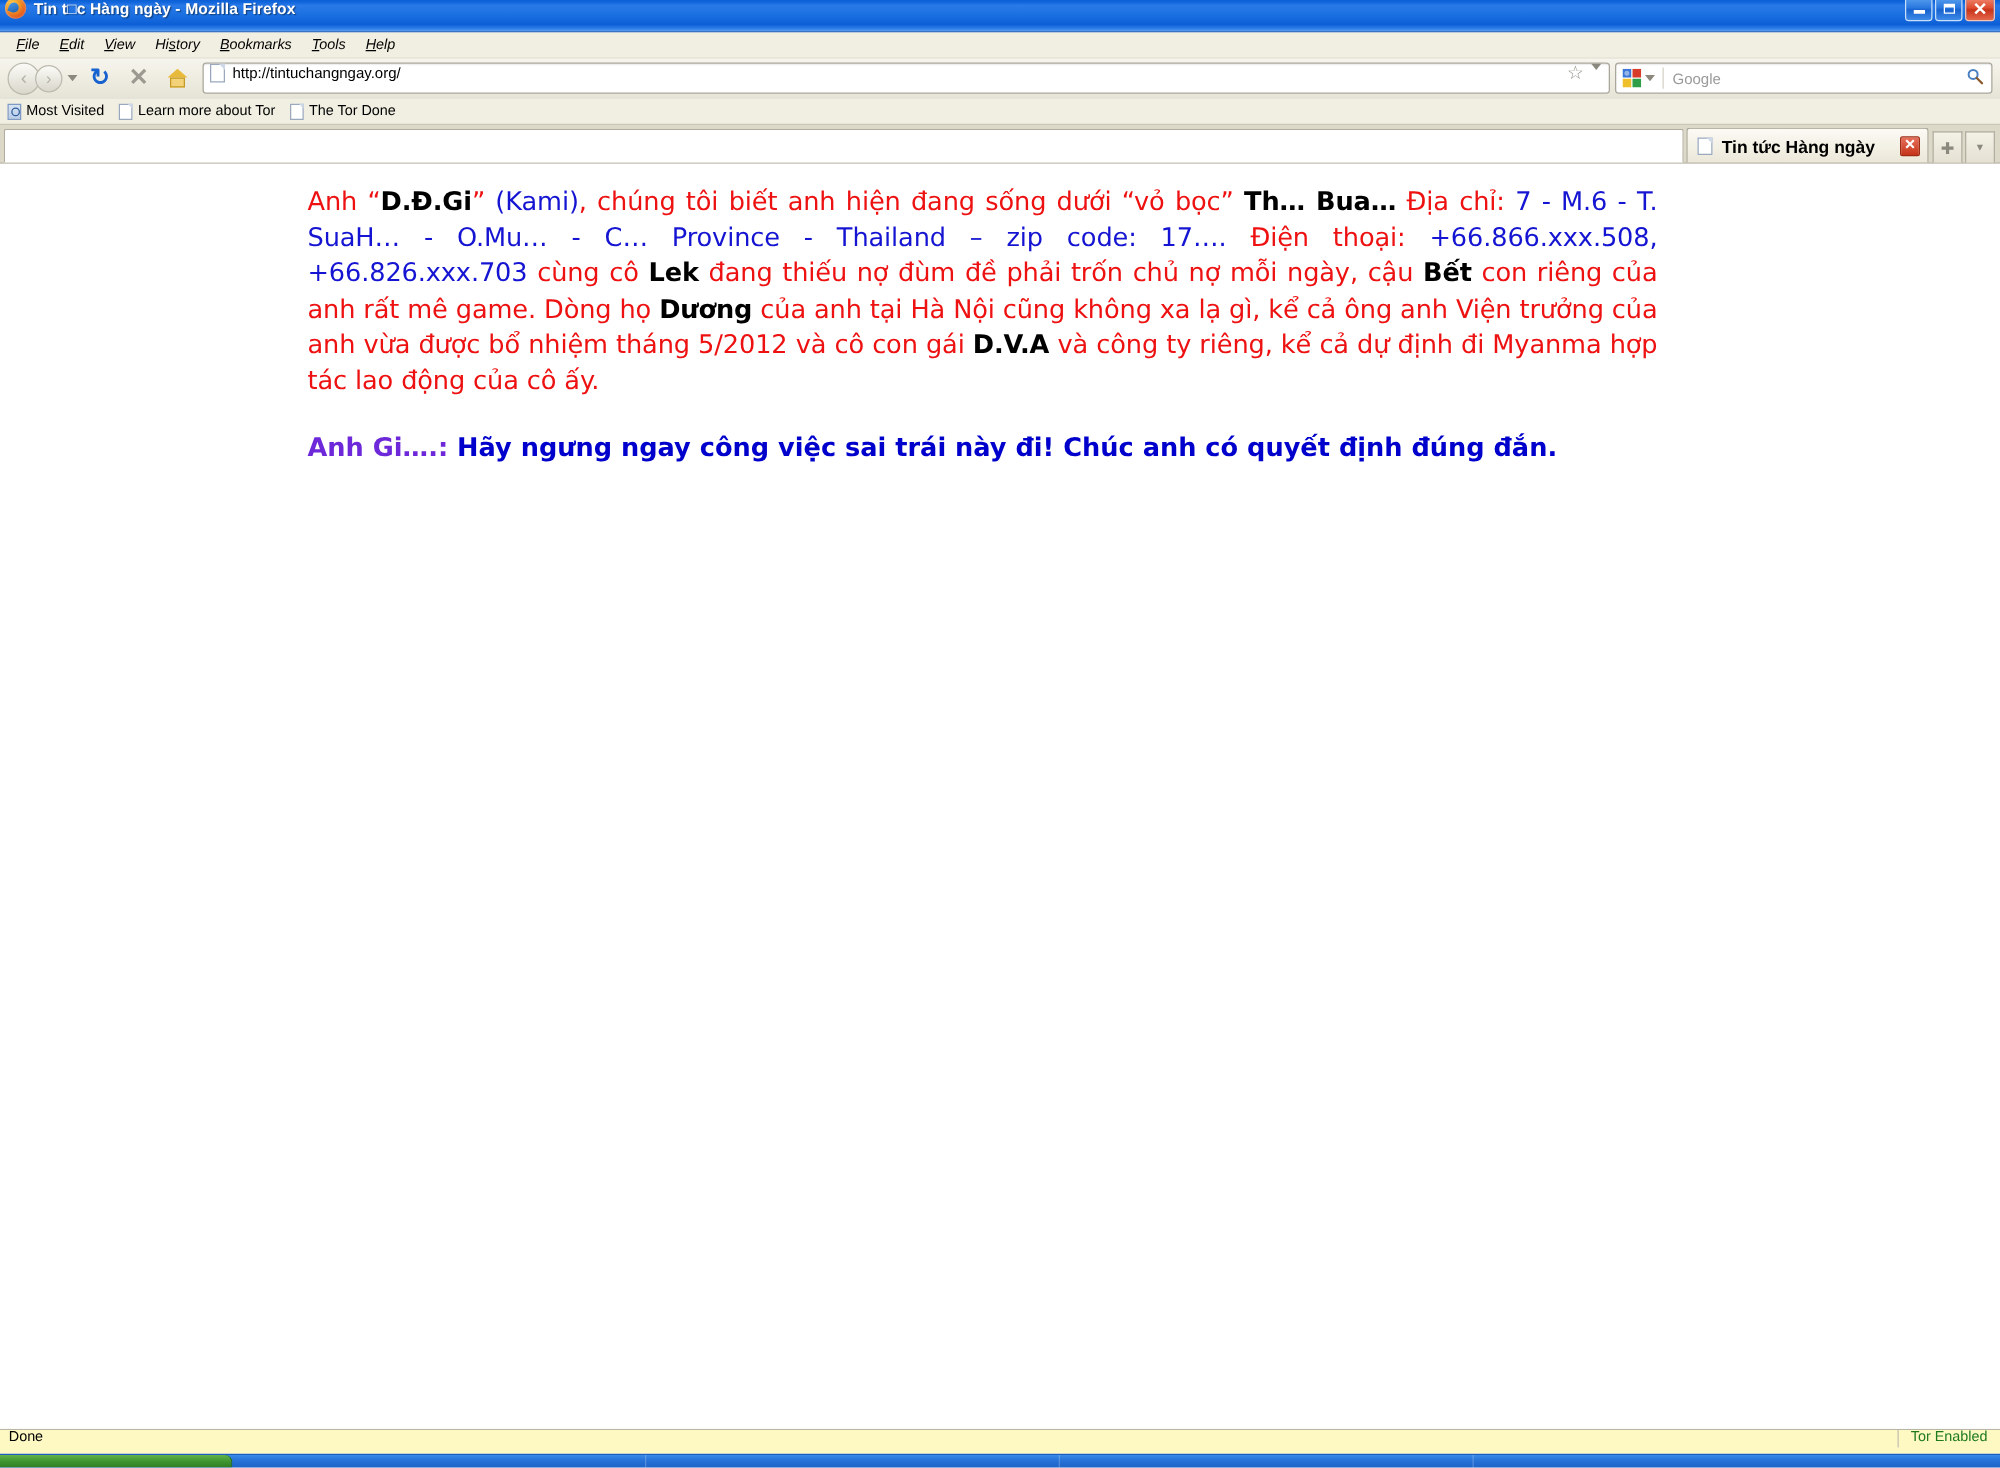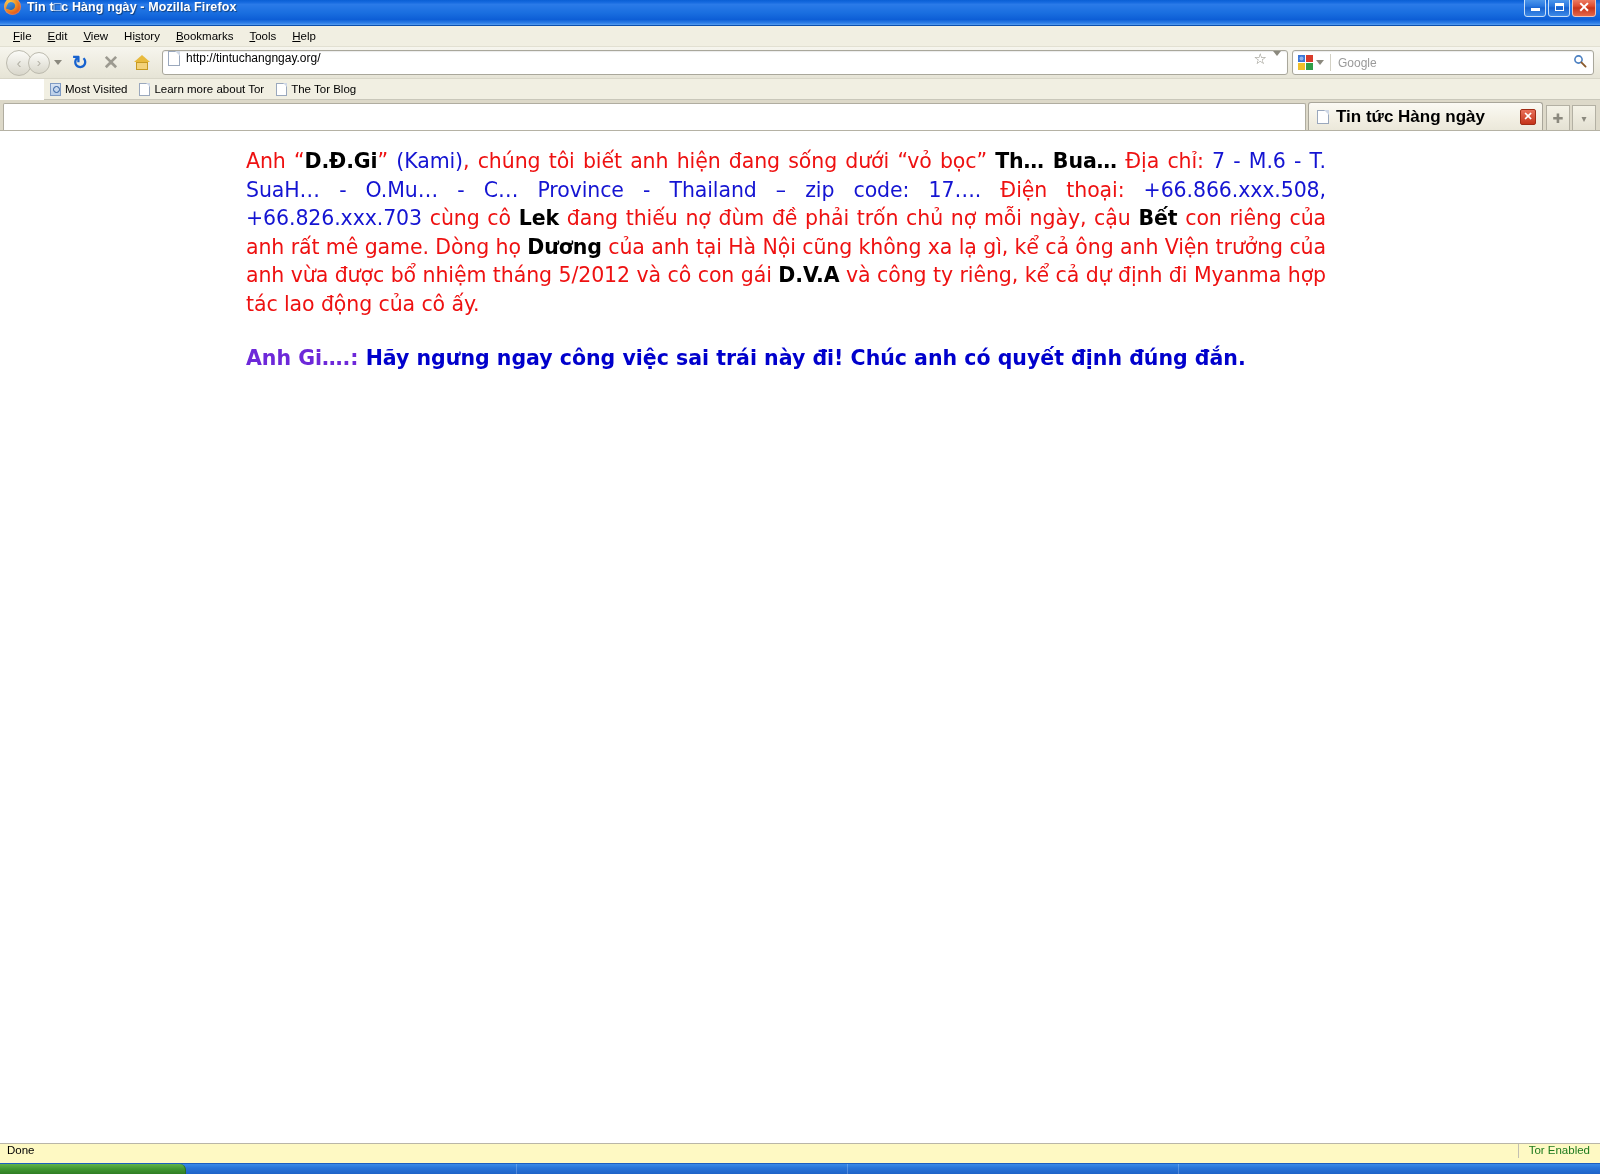--- a/index.html
+++ b/index.html
@@ -104,20 +104,21 @@
     align-items: center;
     padding-left: 5px;
     border-bottom: 1px solid #e2e0d2;
     box-sizing: border-box;
   }
   .menu-item {
     font-size: 11.5px;
     color: #000;
     padding: 2px 8px;
     white-space: nowrap;
+    font-style: italic;
   }
   .menu-item u { text-decoration: underline; }
 
   
   .navbar {
     height: 32px;
     flex: 0 0 32px;
     background: linear-gradient(to bottom,#f6f5ee 0%,#eeece0 55%,#e6e4d6 100%);
     display: flex;
     align-items: center;
@@ -258,21 +259,20 @@
   
   .bookmarksbar {
     height: 21px;
     flex: 0 0 21px;
     background: #f1efe2;
     display: flex;
     align-items: center;
     padding-left: 6px;
     border-bottom: 1px solid #c9c7ba;
     box-sizing: border-box;
-    margin-left: 44px;
   }
   .bm {
     display: flex; align-items: center;
     margin-right: 12px;
     font-size: 11.5px;
     color: #000;
     white-space: nowrap;
   }
   .bm .bm-ico {
     width: 11px; height: 13px;
@@ -342,25 +342,25 @@
     flex: 0 0 12px;
     box-sizing: border-box;
     position: relative;
   }
   .tab-ico::after{
     content:""; position:absolute; right:-1px; top:-1px;
     border-left: 5px solid transparent;
     border-top: 5px solid #cfd8e6;
   }
   .tab-title {
-    font-size: 17px;
+    font-size: 14px;
     font-weight: bold;
     color: #000;
     white-space: nowrap;
-    margin-right: 35px;
+    margin-right: 20px;
   }
   .tab-close {
     width: 16px; height: 16px;
     border-radius: 2px;
     background: linear-gradient(to bottom,#e8705a,#c5341a);
     border: 1px solid #a02c16;
     color: #fff;
     font-size: 11px;
     font-weight: bold;
     display: flex; align-items: center; justify-content: center;
@@ -535,21 +535,21 @@
     <div class="bm">
       <span class="bm-ico mv"></span>
       <span>Most Visited</span>
     </div>
     <div class="bm">
       <span class="bm-ico"></span>
       <span>Learn more about Tor</span>
     </div>
     <div class="bm">
       <span class="bm-ico"></span>
-      <span>The Tor Blog</span>
+      <span>The Tor Done</span>
     </div>
   </div>
 
   <div class="tabstrip">
     <div class="tab-blank"></div>
     <div class="tab">
       <span class="tab-ico"></span>
       <span class="tab-title">Tin tức Hàng ngày</span>
       <span class="tab-close">✕</span>
     </div>

